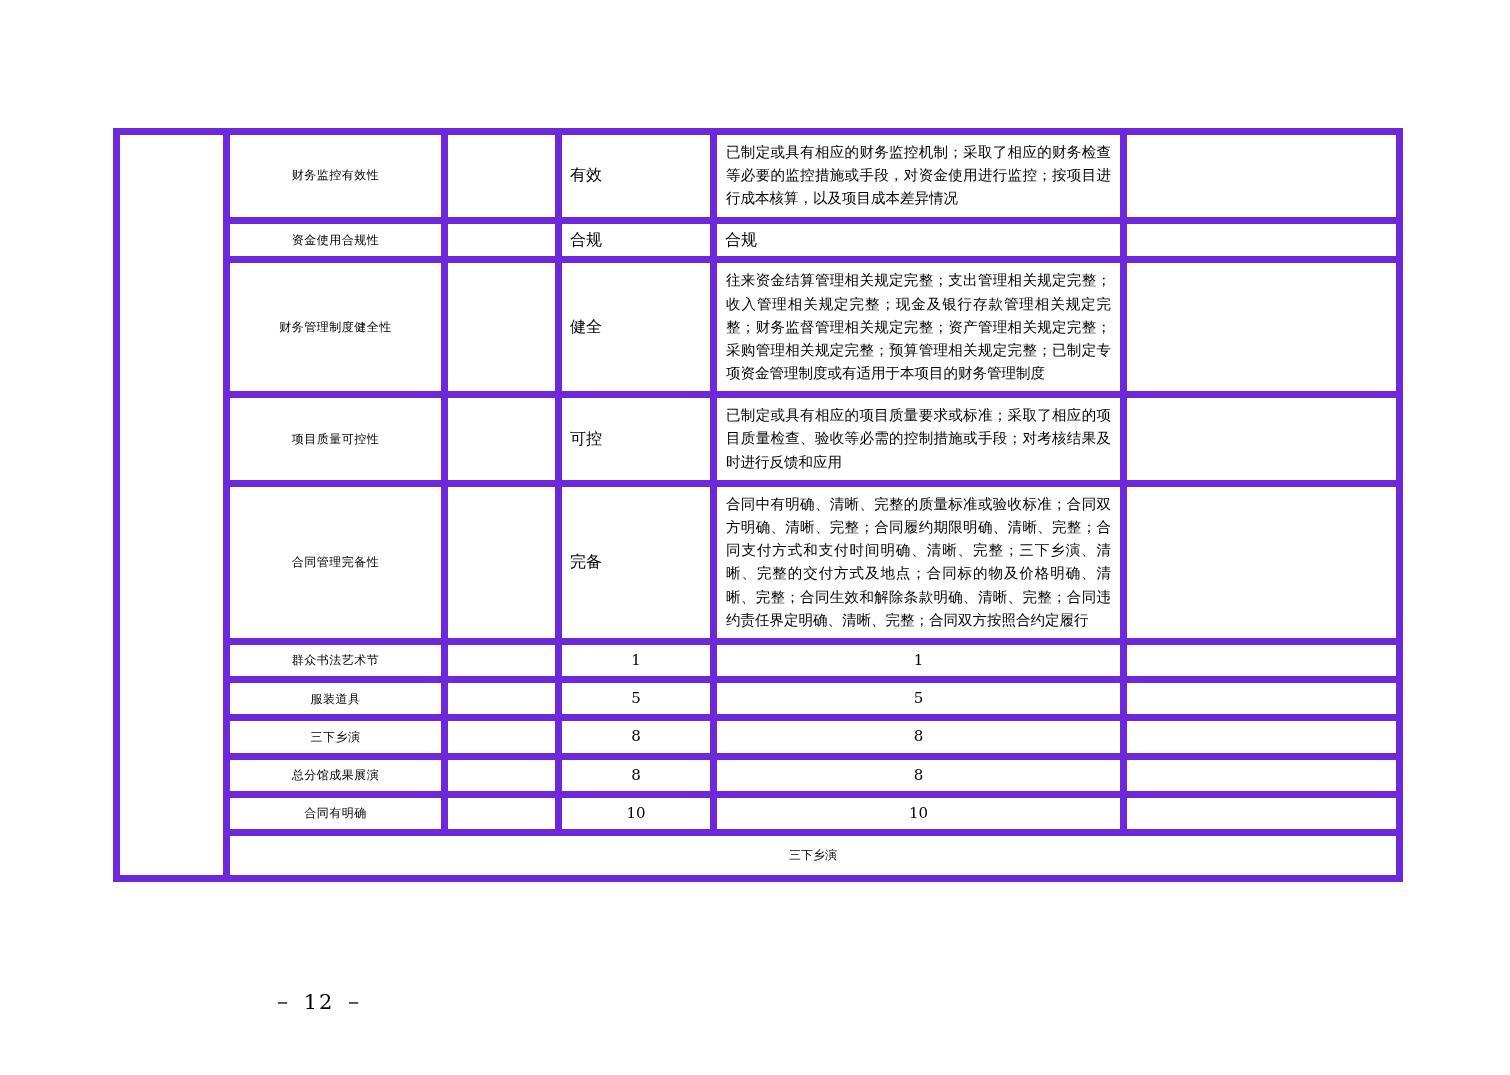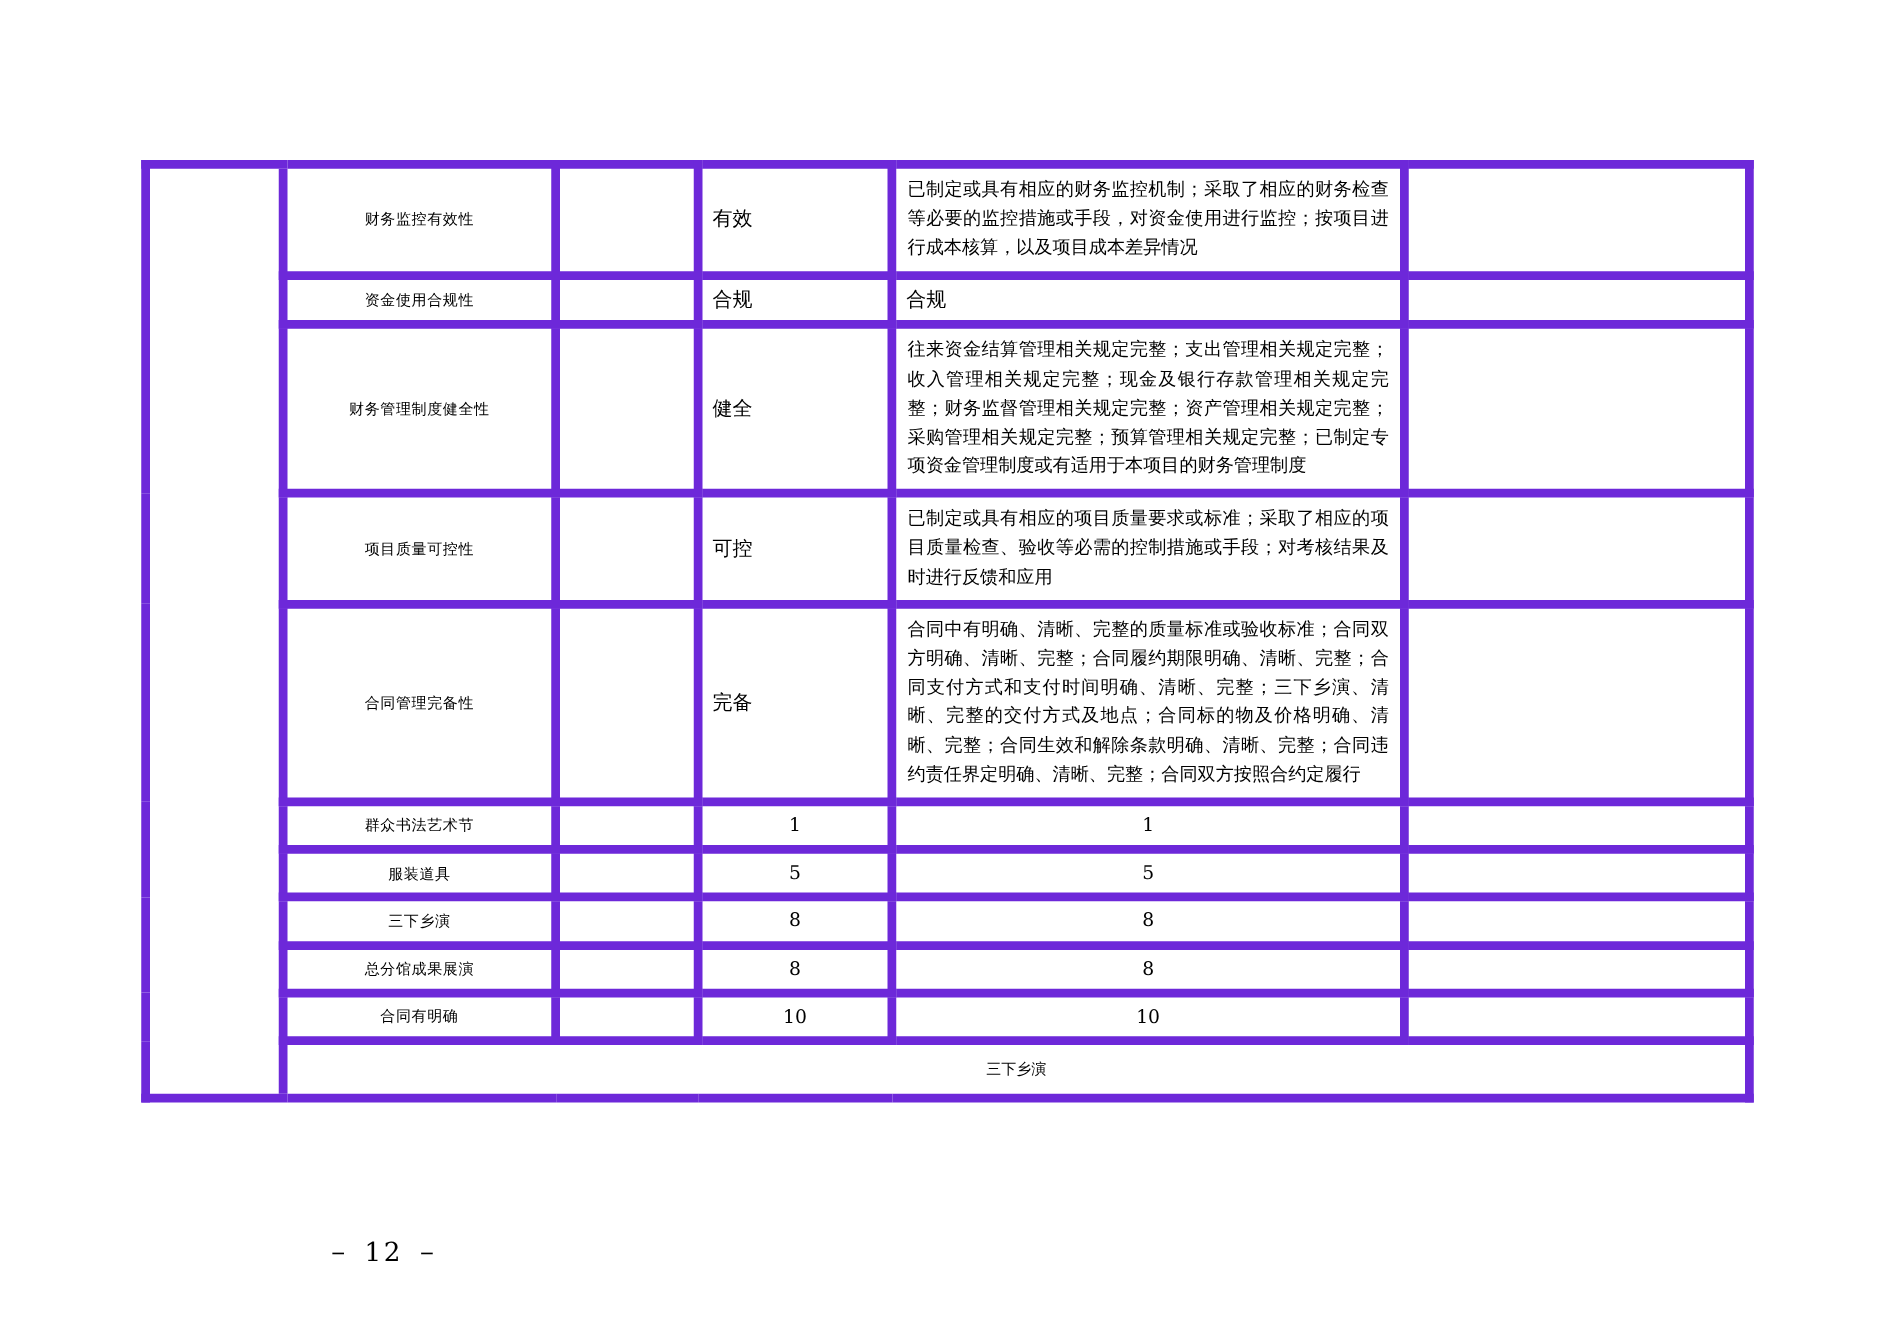--- a/index.html
+++ b/index.html
@@ -71,21 +71,21 @@
   td.merged-bottom {
     text-align: center;
     font-size: 12px;
     padding: 10px 8px;
   }
   td.side {
     border-right: 1px solid #000;
   }
   .page-number {
     position: absolute;
-    left: 260px;
+    left: 272px;
     top: 988px;
     font-size: 21px;
     letter-spacing: 2px;
     font-family: "DejaVu Serif", "Liberation Serif", serif;
   }
 </style>
 </head>
 <body>
 
 <div class="page">

